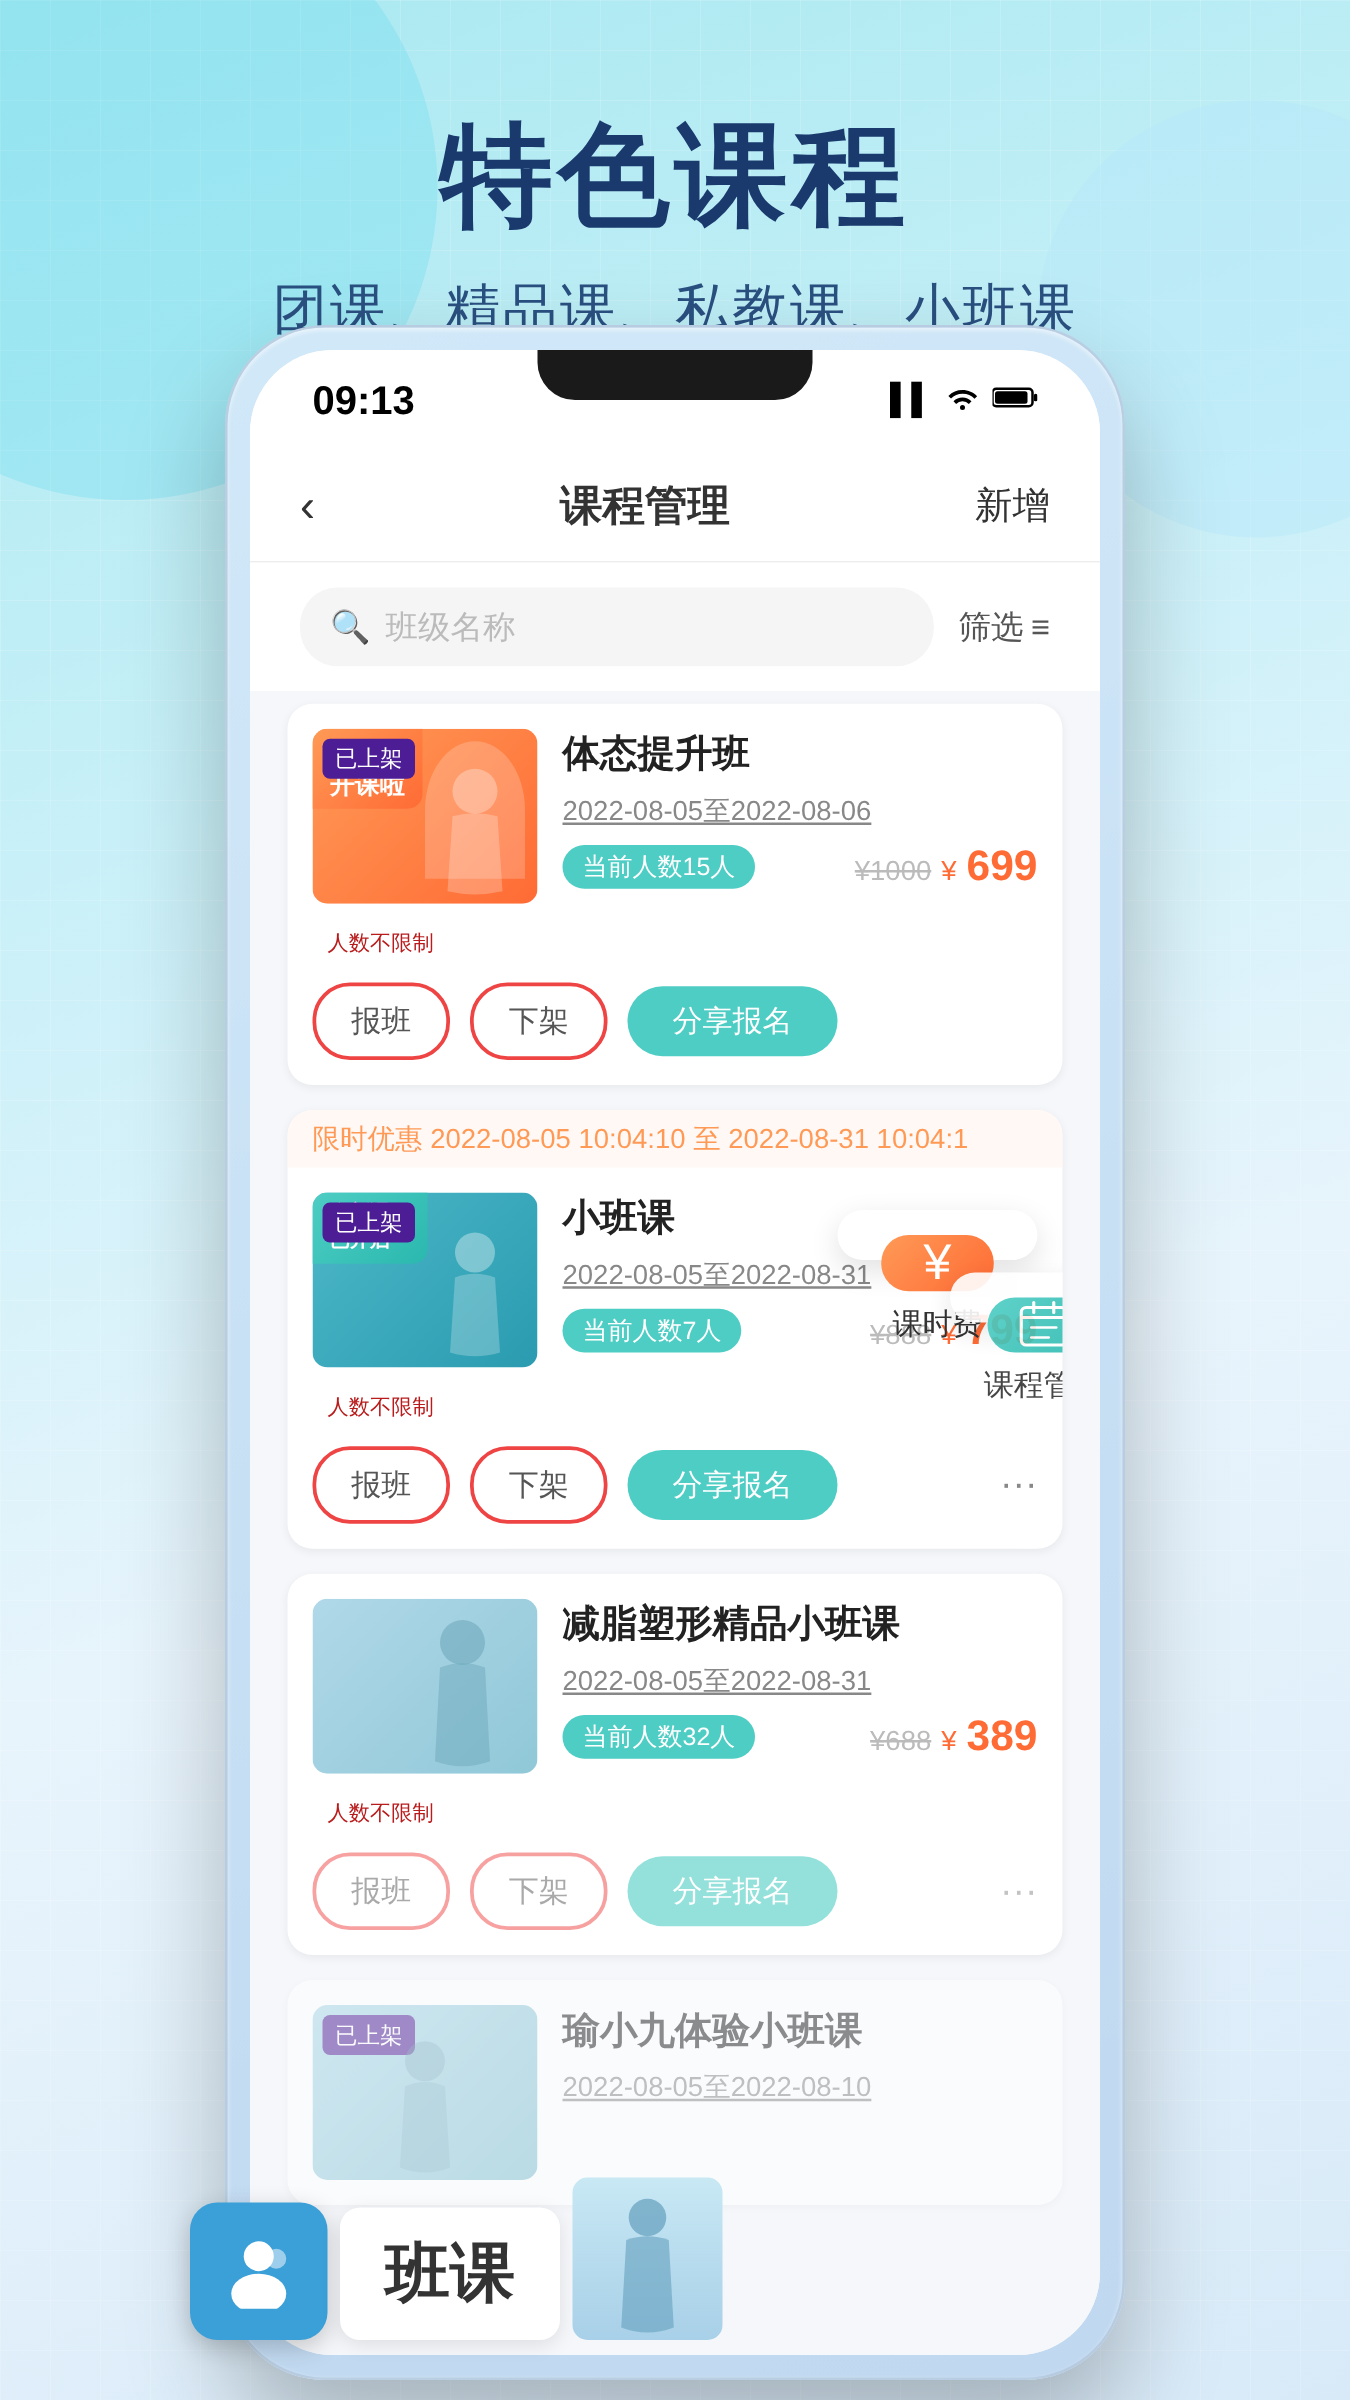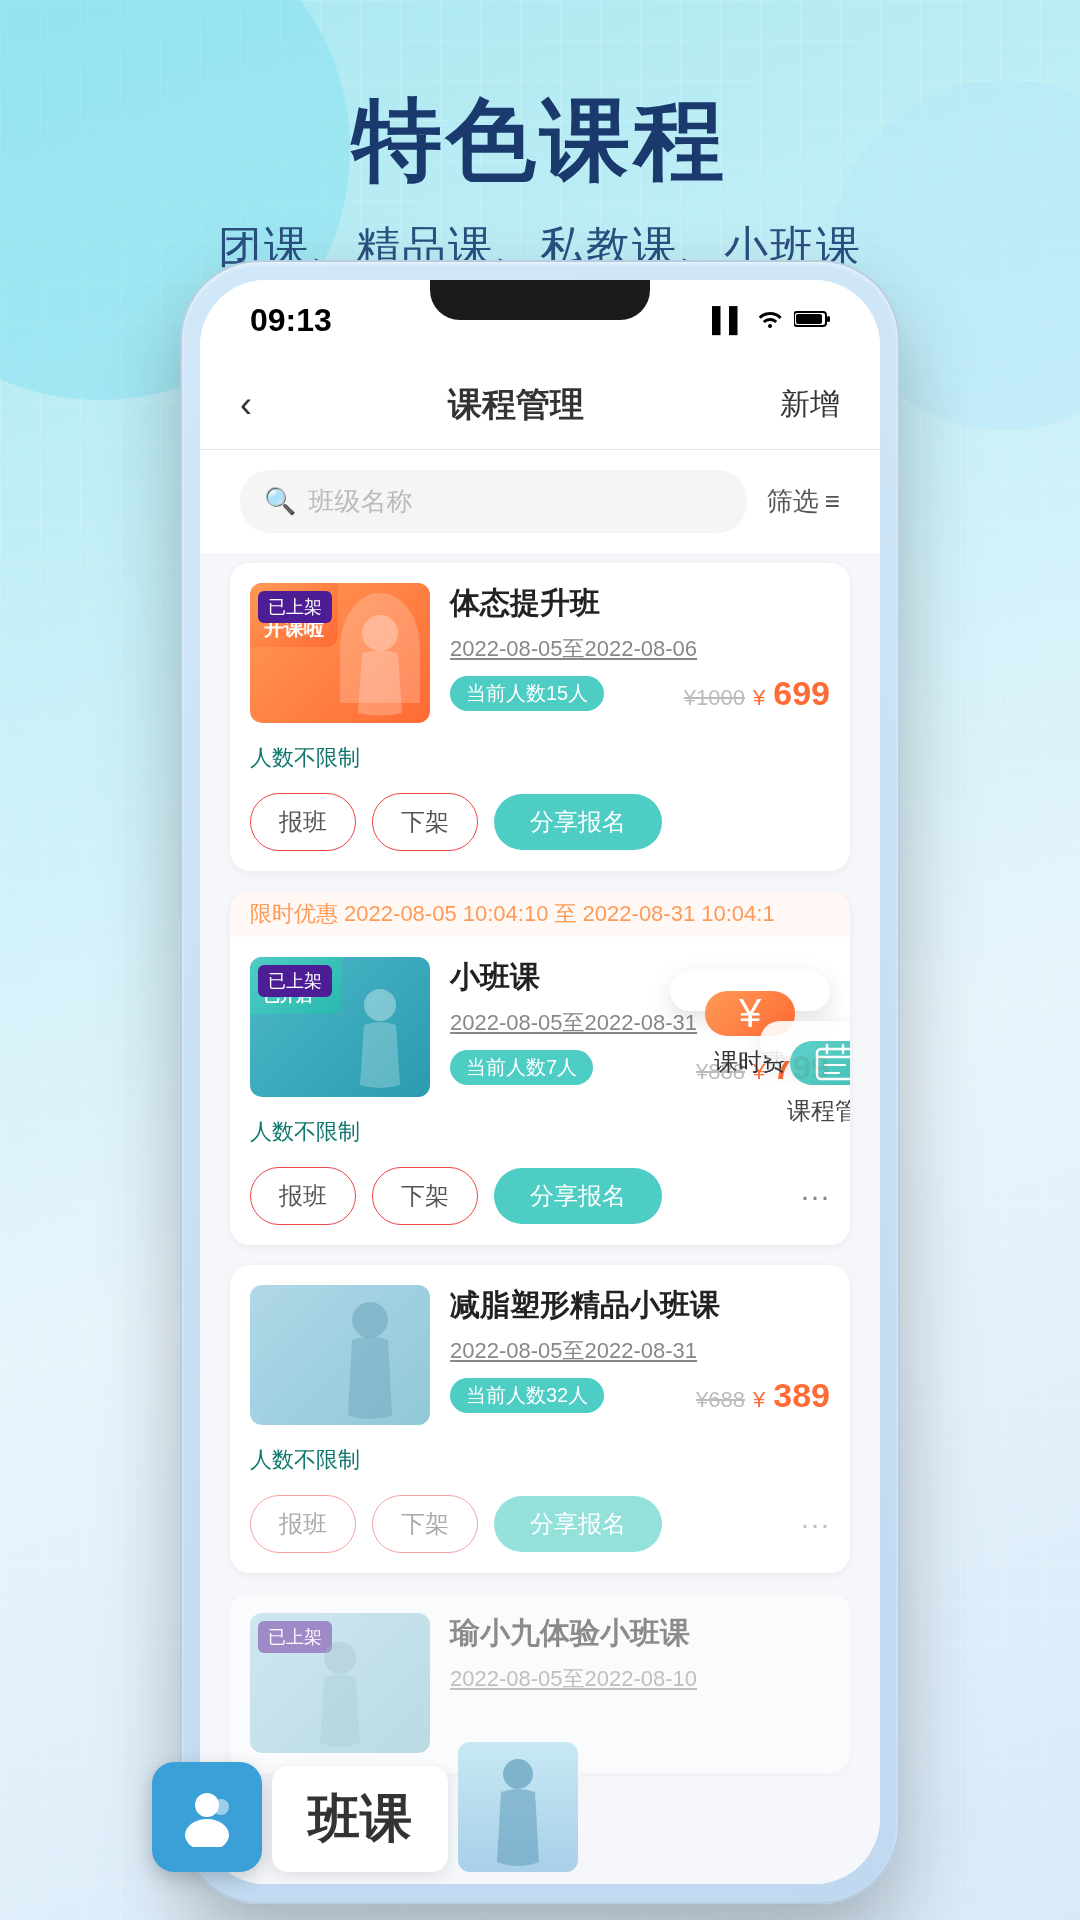--- a/index.html
+++ b/index.html
@@ -324,33 +324,33 @@
       font-size: 34px;
       font-weight: 700;
       color: #ff6b35;
     }
     .price-symbol {
       font-size: 22px;
       color: #ff6b35;
     }
 
     .card-footer-limit {
-      padding: 0 20px 10px;
-      font-size: 22px;
-      color: #0f766e;
+      padding: 0 32px 10px;
+      font-size: 17px;
+      color: #b91c1c;
     }
 
     .card-actions {
       display: flex;
       gap: 16px;
       padding: 10px 20px 20px;
       align-items: center;
     }
     .btn-outline {
-      border: 1px solid #ef4444;
+      border: 3px solid #ef4444;
       background: white;
       color: #555;
       font-size: 24px;
       padding: 12px 28px;
       border-radius: 30px;
       cursor: pointer;
     }
     .btn-teal {
       background: #4ecdc4;
       color: white;

